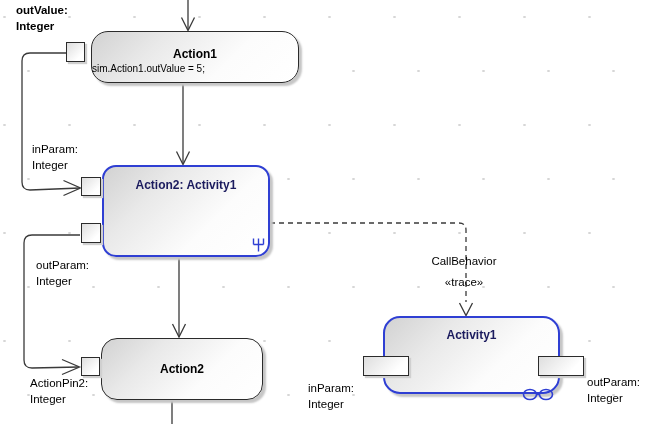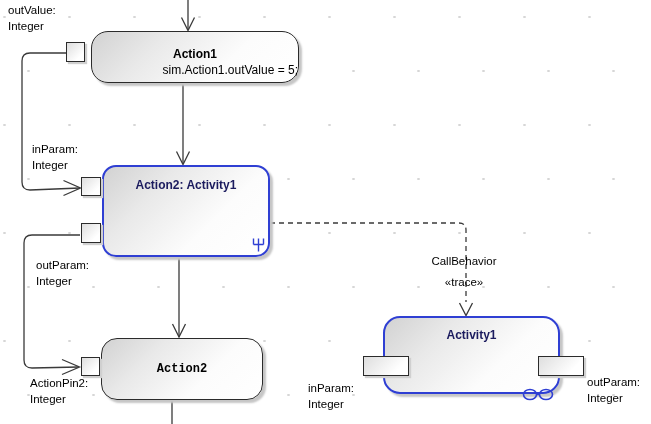--- a/index.html
+++ b/index.html
@@ -18,23 +18,23 @@
   .dashed{stroke-dasharray:5 4;}
   .node{
     position:absolute;z-index:2;box-sizing:border-box;
     background:linear-gradient(135deg,#d2d2d2 0%,#e9e9e9 30%,#fcfcfc 65%,#ffffff 100%);
     border:1.5px solid #2b2b2b;
     box-shadow:3px 3px 2px #c6c6c6;
   }
   .node.blue{border:2px solid #2f3fd3;}
   .title{font-weight:bold;font-size:12px;color:#000;text-align:center;position:absolute;left:0;right:0;white-space:nowrap;}
   .blue .title{color:#1b1b5e;}
-  .effect{font-size:12px;color:#000;text-align:right;position:absolute;left:0;right:0;white-space:nowrap;}
+  .effect{font-size:10px;color:#000;text-align:left;position:absolute;left:0;right:0;white-space:nowrap;}
   .vcenter{display:flex;align-items:center;justify-content:center;}
-  .vcenter .title{position:static;font-family:Liberation Mono, monospace;}
+  .vcenter .title{position:static;}
   .pin{
     position:absolute;z-index:3;box-sizing:border-box;
     background:linear-gradient(135deg,#dedede 0%,#ffffff 75%);
     border:1.3px solid #2b2b2b;
     box-shadow:2px 2px 1px #d0d0d0;
   }
   .lbl{position:absolute;z-index:4;font-size:11.5px;line-height:16px;color:#000;white-space:nowrap;}
   .lbl.center{text-align:center;}
   .nodeicon{position:absolute;z-index:3;}
 </style>
@@ -98,21 +98,21 @@
     </svg>
   </div>
 
   <div class="pin" style="left:66px;top:42px;width:19px;height:20px;"></div>
   <div class="pin" style="left:81px;top:177px;width:20px;height:19px;"></div>
   <div class="pin" style="left:81px;top:223px;width:20px;height:20px;"></div>
   <div class="pin" style="left:81px;top:357px;width:19px;height:19px;"></div>
   <div class="pin" style="left:363px;top:356px;width:46px;height:20px;"></div>
   <div class="pin" style="left:538px;top:356px;width:46px;height:20px;"></div>
 
-  <div class="lbl" style="left:8px;top:2px;">
+  <div class="lbl" style="left:16px;top:2px;font-weight:bold;">
     <div>outValue:</div>
     <div>Integer</div>
   </div>
   <div class="lbl" style="left:32px;top:141px;">
     <div>inParam:</div>
     <div>Integer</div>
   </div>
   <div class="lbl" style="left:36px;top:257px;">
     <div>outParam:</div>
     <div>Integer</div>

